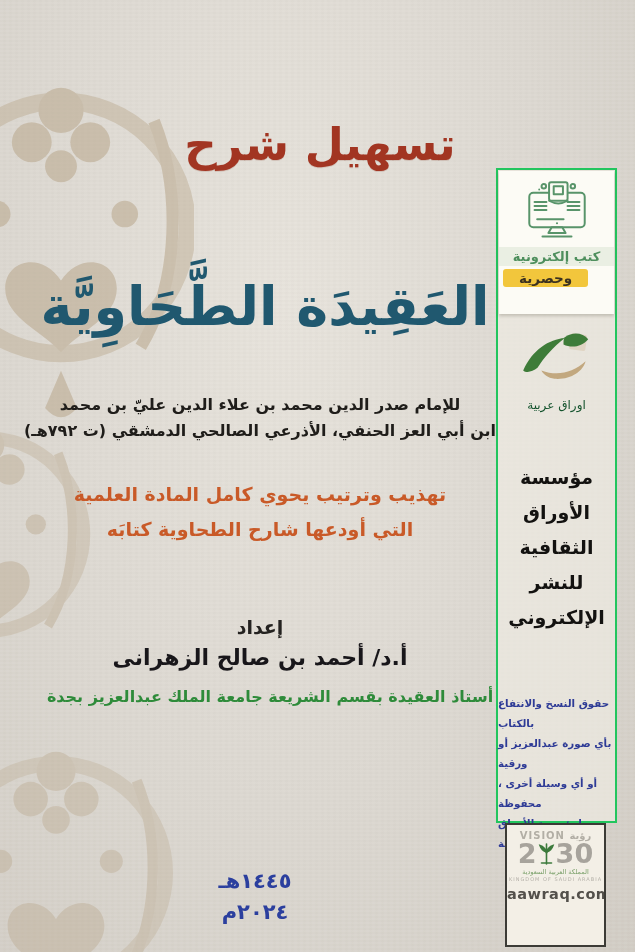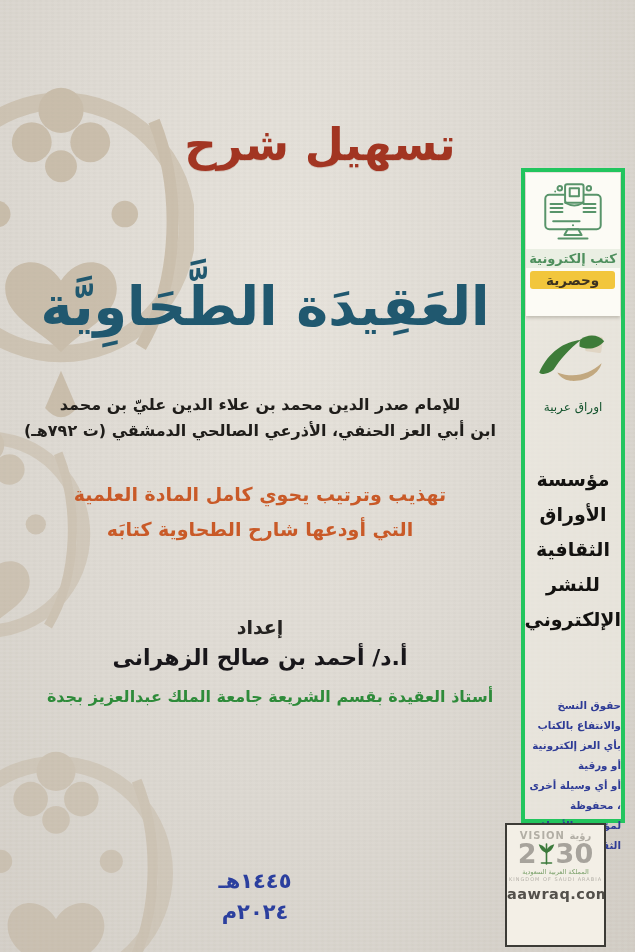--- a/index.html
+++ b/index.html
@@ -25,34 +25,34 @@
     text-shadow:0 1px 0 rgba(120,40,20,.15);}
   .booktitle{left:5px;top:232px;width:520px;font-size:54px;line-height:150px;font-weight:700;
     color:var(--title-blue);white-space:nowrap;}
   .author{left:10px;top:392px;width:500px;font-size:16px;font-weight:700;color:var(--text-dark);line-height:26px;}
   .subtitle{left:10px;top:477px;width:500px;font-size:19px;font-weight:700;color:var(--subtitle-orange);line-height:35px;}
   .prepared-label{left:10px;top:616px;width:500px;font-size:19px;font-weight:700;color:#242220;}
   .preparer{left:10px;top:645px;width:500px;font-size:22px;font-weight:700;color:#18161a;}
   .affiliation{left:0px;top:687px;width:540px;font-size:16px;font-weight:700;color:var(--green-affiliation);}
   .dates{left:10px;top:866px;width:490px;font-size:21px;font-weight:700;color:var(--date-blue);line-height:31px;}
   
-  .panel{position:absolute;left:521px;top:168px;width:104px;height:655px;
-    border:4px solid #22c55e;background:rgba(240,236,228,.65);}
+  .panel{position:absolute;left:496px;top:168px;width:121px;height:655px;
+    border:2px solid #22c55e;background:rgba(240,236,228,.65);}
   .ebook-card{position:absolute;left:1px;right:1px;top:1px;height:143px;background:#fcfbf5;
     box-shadow:0 2px 3px rgba(80,70,55,.25);text-align:center;}
   .ebook-card svg{margin-top:8px;}
   .ebook-line1{display:block;margin-top:2px;font-size:13px;font-weight:700;color:#4e8f5d;direction:rtl;
     background:rgba(130,170,120,.14);padding:2px 0;}
   .ebook-line2{display:inline-block;float:left;margin:3px 0 0 4px;background:var(--badge-yellow);
     color:#3c3220;font-size:13.5px;font-weight:700;padding:1px 16px;border-radius:3px;direction:rtl;}
   .logo-block{position:absolute;left:0;right:0;top:158px;text-align:center;}
   .logo-label{display:block;margin-top:2px;font-size:12px;color:#14532d;direction:rtl;}
   .publisher{position:absolute;left:0;right:0;top:290px;text-align:center;direction:rtl;
     font-size:19px;font-weight:700;color:#131210;line-height:35px;}
-  .copyright{position:absolute;left:0;right:0;top:523px;text-align:right;direction:rtl;
+  .copyright{position:absolute;left:0;right:0;top:523px;text-align:left;direction:rtl;
     font-size:10.3px;font-weight:700;color:var(--copyright-blue);line-height:20px;}
   .vision-box{position:absolute;left:505px;top:823px;width:101px;height:124px;
     border:2px solid #3c3b36;background:#f3efe6;text-align:center;overflow:hidden;}
   .vision-row{margin-top:5px;font-size:10px;font-weight:700;color:#b2aea5;letter-spacing:1px;}
   .vision-row .ar{letter-spacing:0;}
   .vision-year{display:flex;align-items:center;justify-content:center;gap:1px;
     font-size:27px;font-weight:700;color:#a7a39c;line-height:26px;}
   .country-ar{font-size:6.5px;color:#7aa06a;direction:rtl;margin-top:1px;}
   .country-en{font-size:5px;color:#b5b1a9;letter-spacing:1px;}
   .website{margin-top:4px;font-size:14.5px;font-weight:700;color:#53504b;letter-spacing:.5px;}
@@ -143,21 +143,21 @@
   <div class="publisher">
     <div>مؤسسة</div>
     <div>الأوراق</div>
     <div>الثقافية</div>
     <div>للنشر</div>
     <div>الإلكتروني</div>
   </div>
 
   <div class="copyright">
     <div>حقوق النسخ والانتفاع بالكتاب</div>
-    <div>بأي العز إلكترونية أو ورقية</div>
+    <div>بأي صورة عبدالعزيز أو ورقية</div>
     <div>أو أي وسيلة أخرى ، محفوظة</div>
     <div>لمؤسسة الأوراق الثقافية</div>
   </div>
 </div>
 
 <div class="vision-box">
   <div class="vision-row">
     <span>VISION</span>
     <span class="ar">رؤية</span>
   </div>

